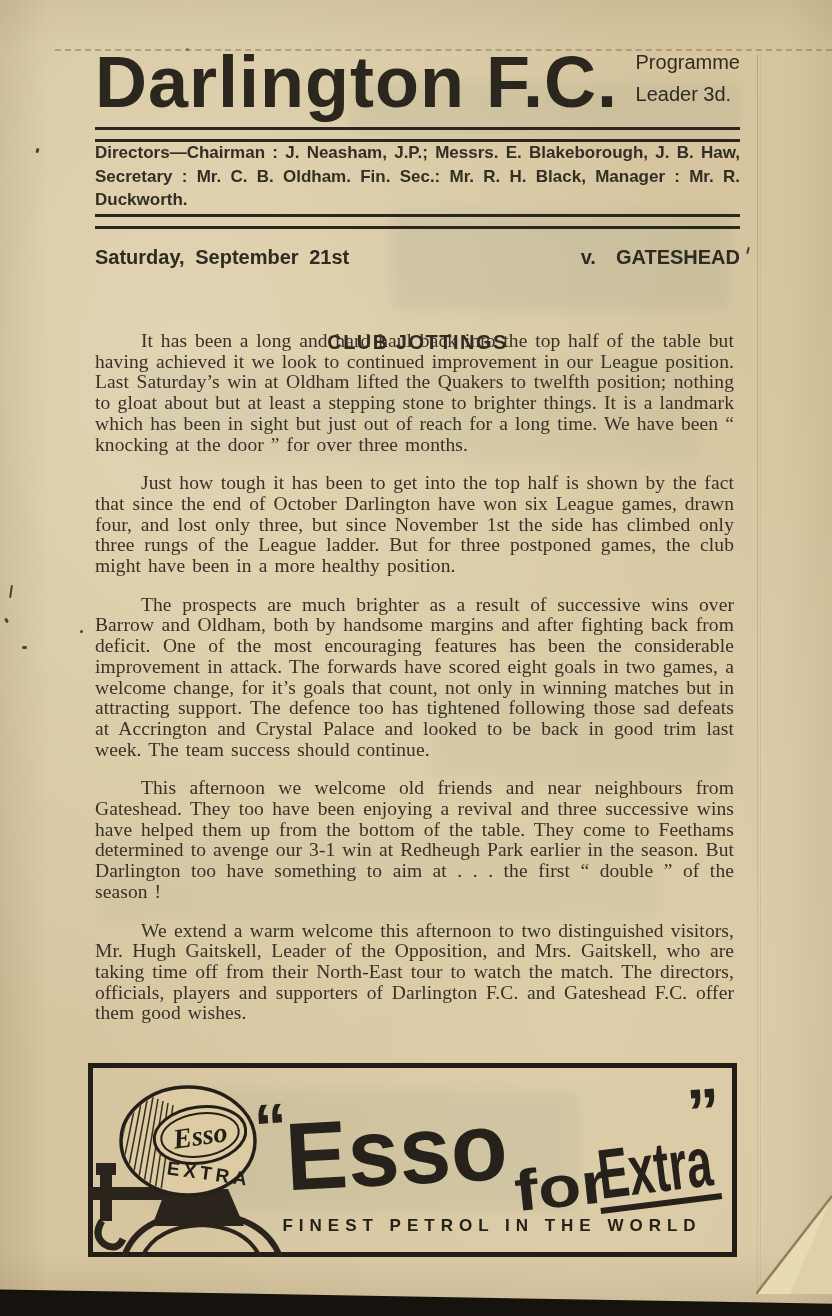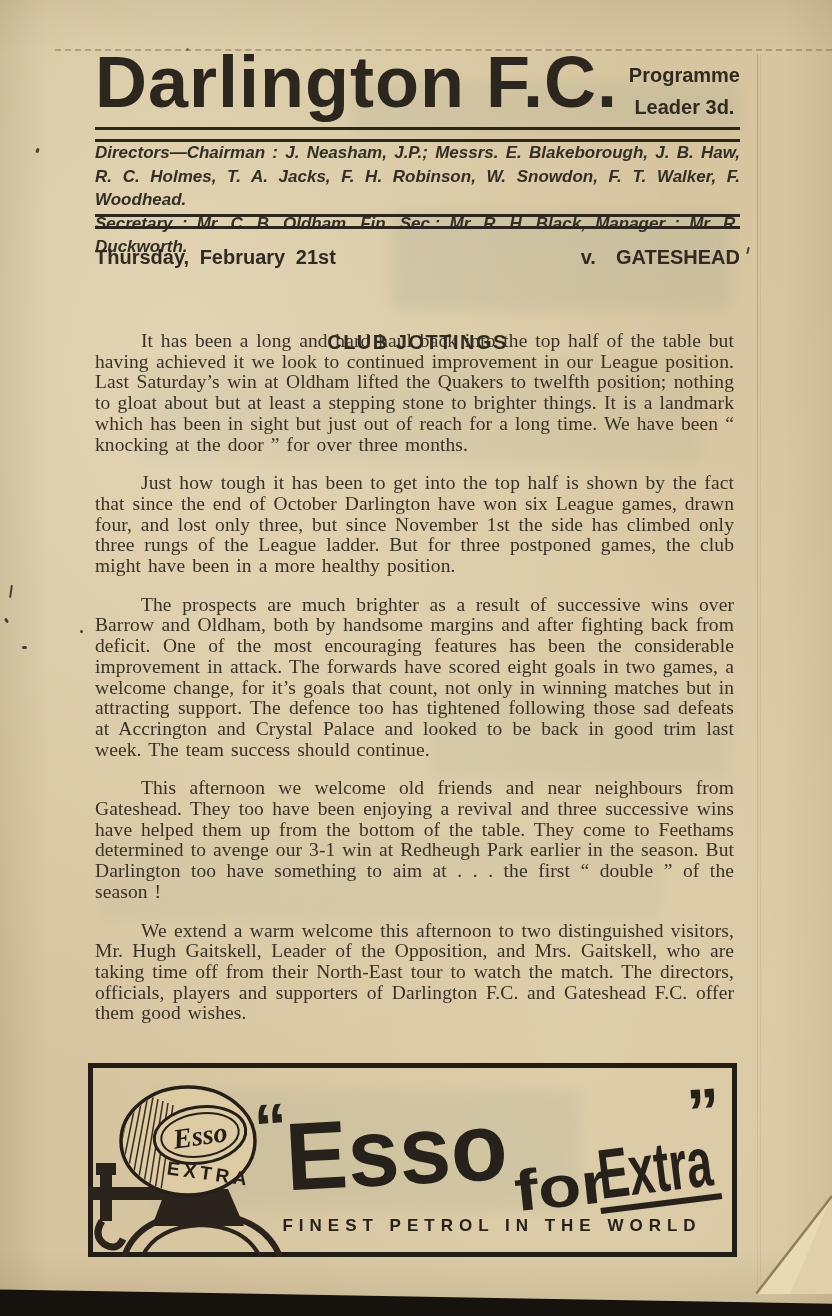--- a/index.html
+++ b/index.html
@@ -11,25 +11,25 @@
       radial-gradient(ellipse at 70% 75%, rgba(255,248,220,0.18), rgba(255,248,220,0) 60%),
       linear-gradient(90deg, rgba(110,92,55,0.16), rgba(0,0,0,0) 6%, rgba(0,0,0,0) 94%, rgba(110,92,55,0.10)),
       linear-gradient(0deg, rgba(110,92,55,0.18), rgba(0,0,0,0) 5%),
       linear-gradient(180deg, rgba(110,92,55,0.10), rgba(0,0,0,0) 4%);
     font-family:"Liberation Sans",sans-serif;color:#2a251d;
   }
   .abs{position:absolute;}
   
   .masthead{left:95px;top:46px;width:645px;display:flex;justify-content:space-between;align-items:flex-start;}
   .club-title{margin:0;font-size:72px;line-height:1;font-weight:bold;letter-spacing:1px;color:#2b261e;}
-  .price-block{margin-top:13px;font-size:20px;font-weight:bold;line-height:32px;color:#2f2a22;white-space:nowrap;text-align:center;}
+  .price-block{font-size:20px;font-weight:normal;line-height:32px;color:#2f2a22;white-space:nowrap;}
   
   .double-rule{left:95px;width:645px;height:9px;border-top:3px solid #2b261e;border-bottom:3px solid #2b261e;}
   
-  .officials{left:95px;top:141px;width:645px;font-size:17px;font-weight:bold;line-height:23.5px;color:#332e25;font-style:italic;}
+  .officials{left:95px;top:141px;width:645px;font-size:17px;font-weight:bold;line-height:23.5px;color:#332e25;}
   .officials .jline{text-align:justify;text-align-last:justify;}
   
   .match-row{left:95px;top:246px;width:645px;display:flex;justify-content:space-between;font-size:20px;font-weight:bold;color:#2f2a22;}
   .match-row .date{word-spacing:5px;}
   .match-row .opp{display:flex;gap:20px;}
   
   .article-heading{left:95px;top:283px;width:645px;text-align:center;font-size:20px;font-weight:bold;letter-spacing:1.5px;color:#2f2a22;margin-top:48px;}
   .body-copy{left:95px;top:331px;width:645px;font-family:"Liberation Serif",serif;font-size:19.5px;line-height:20.7px;text-align:justify;color:#373127;word-spacing:2px;letter-spacing:0.1px;}
   .body-copy p{margin:0 6px 18px 0;text-indent:46px;}
   
@@ -64,27 +64,26 @@
     <h1 class="club-title">Darlington F.C.</h1>
     <div class="price-block">
       <div>Programme</div>
       <div>Leader 3d.</div>
     </div>
   </header>
 
   <div class="abs double-rule" style="top:127px;"></div>
   <div class="abs officials">
     <div class="jline">Directors—Chairman :  J.  Neasham,  J.P.;  Messrs.  E.  Blakeborough,  J.  B.  Haw,</div>
-    <div class="jline">R. C. Holmes, T. A. Jacks, F. H. Robinson, W. Snowdon, F. T. Walker, F. Woodhead.</div>
     <div class="jline">Secretary :  Mr. C. B. Oldham.  Fin. Sec.:  Mr. R. H. Black,  Manager :  Mr. R. Duckworth.</div>
   </div>
   <div class="abs double-rule" style="top:214px;"></div>
 
   <div class="abs match-row">
-    <span class="date">Thursday, February 21st</span>
+    <span class="date">Saturday, September 21st</span>
     <span class="opp">
       <span>v.</span>
       <span>GATESHEAD</span>
     </span>
   </div>
 
   <div class="abs article-heading">CLUB JOTTINGS</div>
   <div class="abs body-copy">
     <p>It has been a long and hard haul back into the top half of the table but having achieved it we look to continued improvement in our League position.  Last Saturday’s win at Oldham lifted the Quakers to twelfth position; nothing to gloat about but at least a stepping stone to brighter things.  It is a landmark which has been in sight but just out of reach for a long time.  We have been “ knocking at the door ” for over three months.</p>
     <p>Just how tough it has been to get into the top half is shown by the fact that since the end of October Darlington have won six League games, drawn four, and lost only three, but since November 1st the side has climbed only three rungs of the League ladder.  But for three postponed games, the club might have been in a more healthy position.</p>

